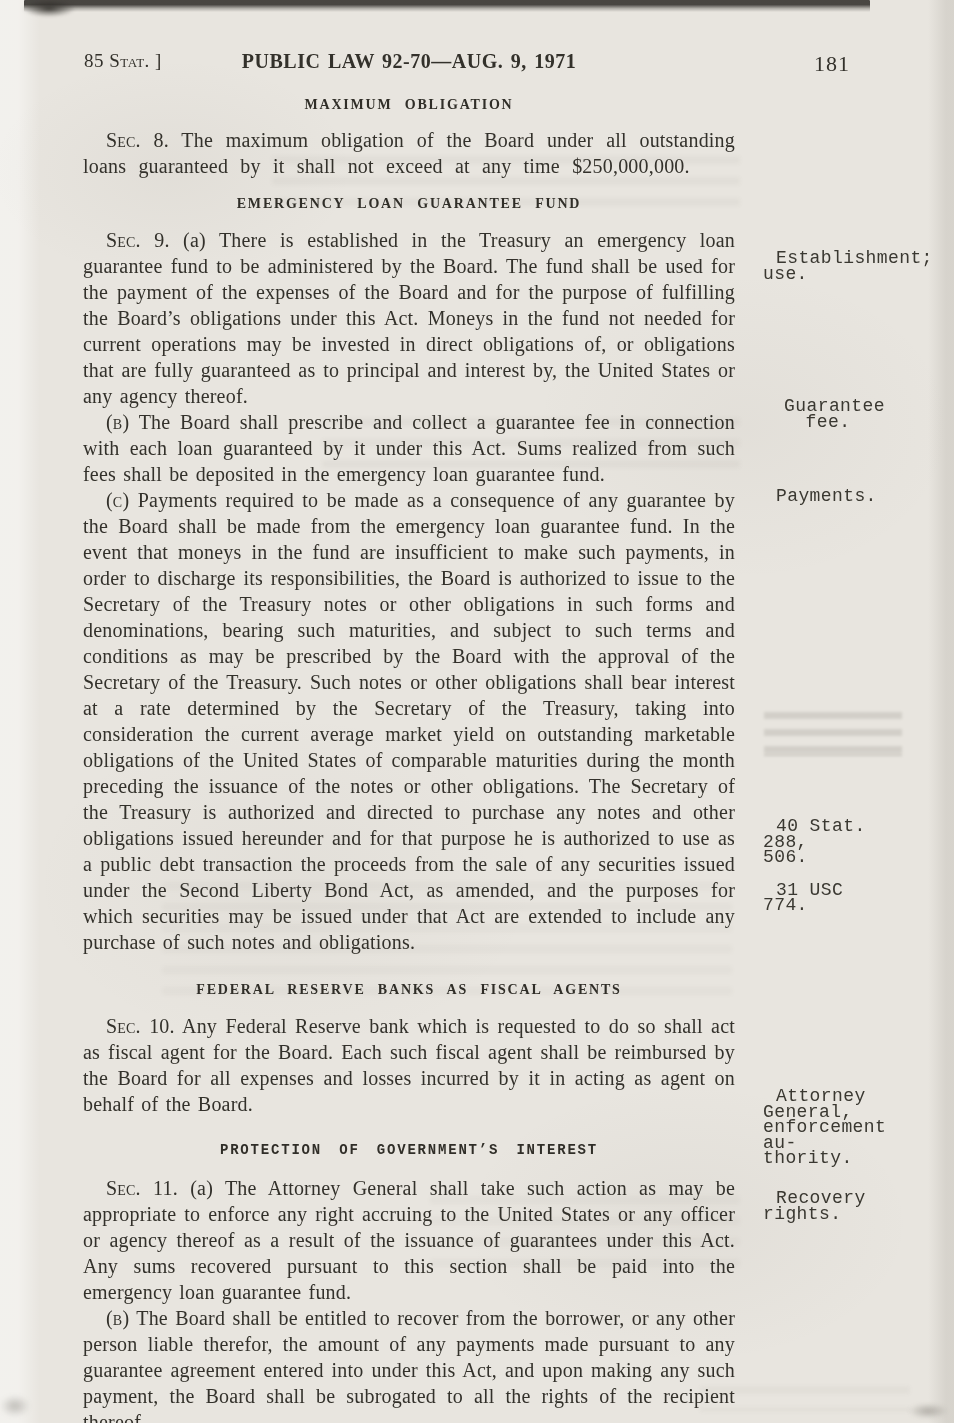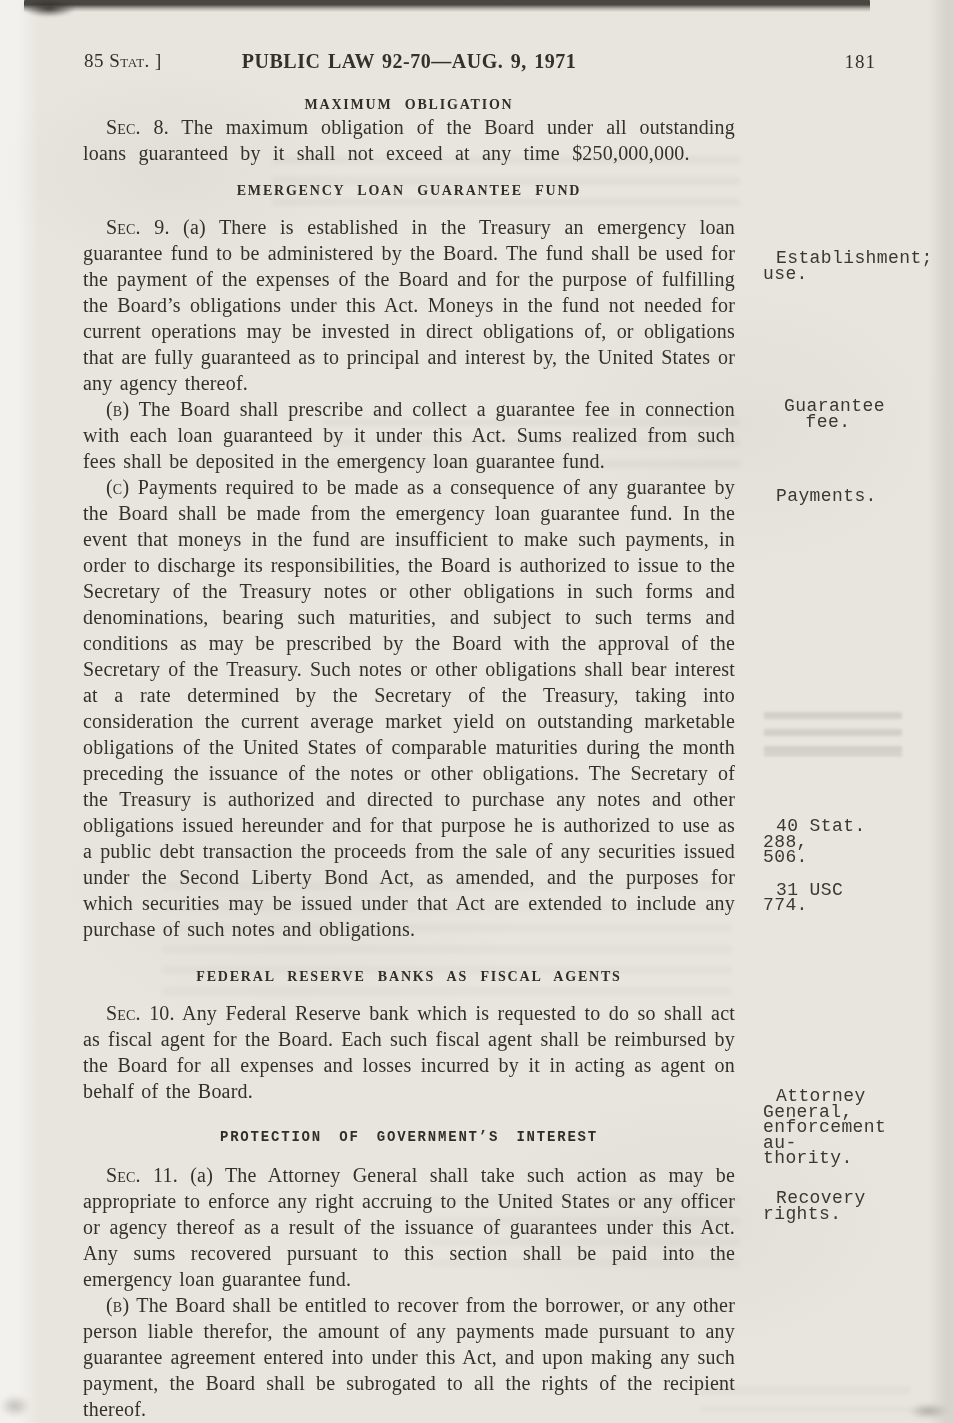--- a/index.html
+++ b/index.html
@@ -62,30 +62,30 @@
   
   .running-head{position:absolute;top:50px;left:0;width:936px;height:26px;}
   .stat-cite{
     position:absolute;left:84px;top:0;
     font-size:19px;font-variant:small-caps;letter-spacing:.5px;white-space:pre;
   }
   .law-title{
     position:absolute;left:83px;width:652px;top:0;text-align:center;
     font-size:20px;font-weight:700;letter-spacing:.5px;word-spacing:2px;
   }
-  .page-num{position:absolute;right:60px;top:1px;font-size:19px;letter-spacing:1px;}
+  .page-num{position:absolute;right:86px;top:1px;font-size:22px;letter-spacing:1px;}
 
   
   .text-column{position:absolute;left:83px;top:0;width:652px;}
   .sec-heading{
     margin:0;text-align:center;
     font-size:14px;font-weight:700;line-height:18px;
     letter-spacing:1.8px;word-spacing:7px;color:#302e28;
   }
-  .sec-heading.h0{margin-top:96px;}
+  .sec-heading.h0{margin-top:96px;margin-bottom:13px;}
   .sec-heading.h1{margin-top:16px;margin-bottom:14px;}
   .sec-heading.h2{margin-top:26px;margin-bottom:14px;}
   .sec-heading.h3{margin-top:24px;margin-bottom:16px;font-family:Liberation Mono, monospace;}
   .para{
     margin:0;text-align:justify;text-indent:23px;
     font-size:20px;line-height:26px;letter-spacing:.2px;word-spacing:2px;
   }
   .para.wide{word-spacing:7px;}
   .para .lead{font-variant:small-caps;}
 

